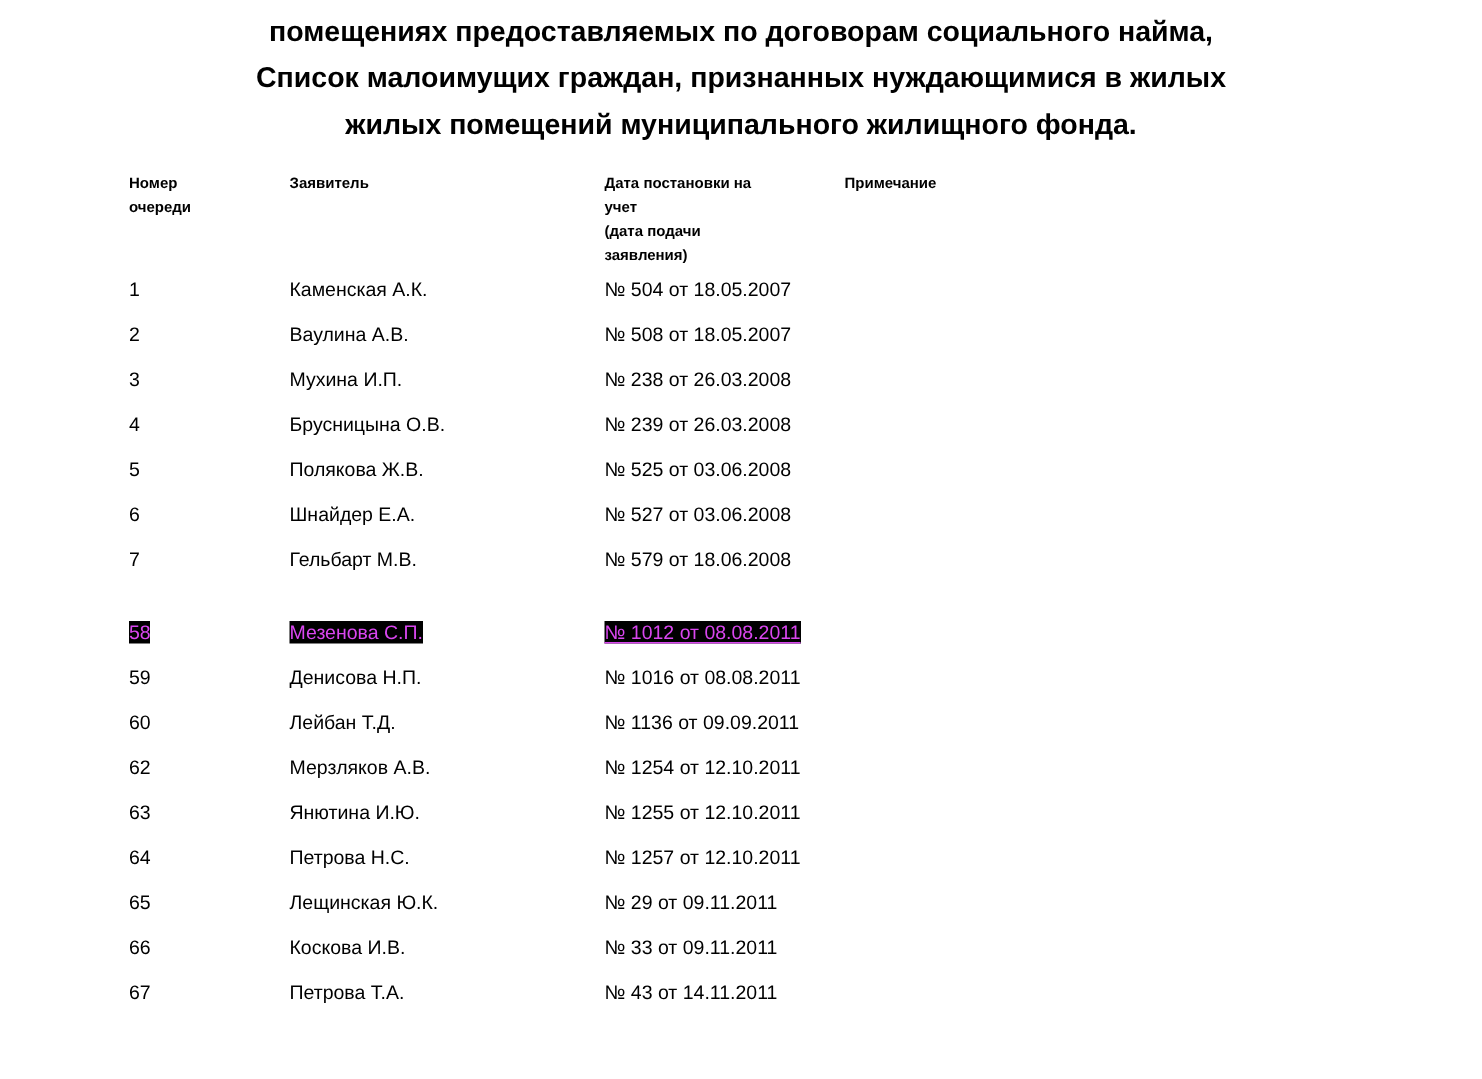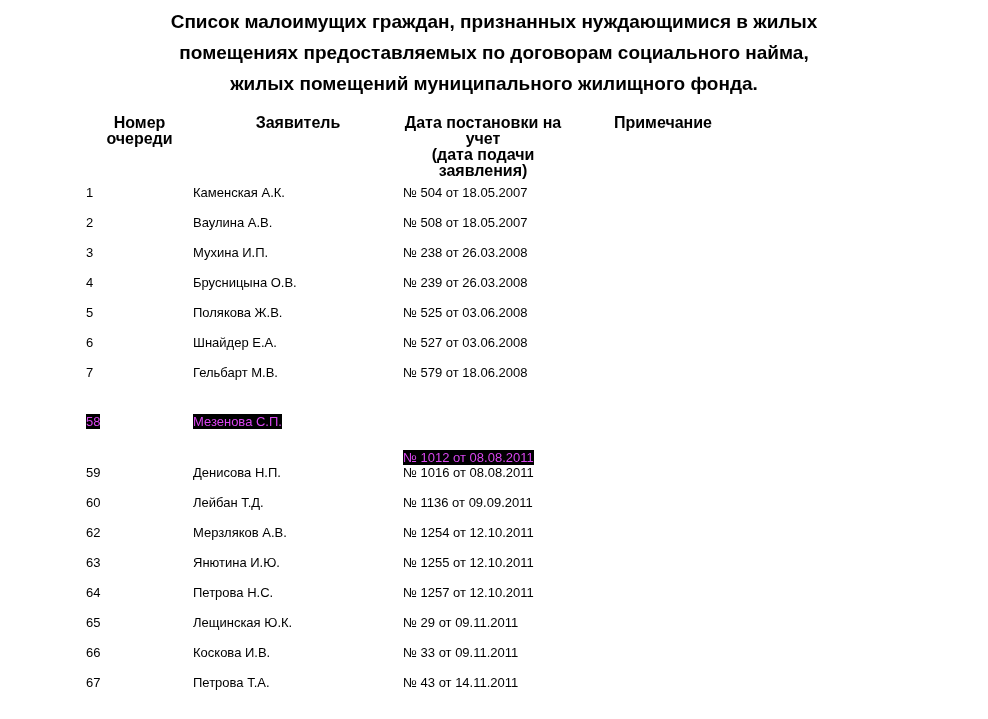--- a/index.html
+++ b/index.html
@@ -31,22 +31,22 @@
   }
   .table-wrap {
     padding: 16px 0 0 86px;
   }
   table.queue {
     border-collapse: collapse;
     font-size: 13px;
   }
   table.queue th {
     font-weight: bold;
-    font-size: 16px;
-    text-align: center;
+    font-size: 10px;
+    text-align: left;
     vertical-align: top;
     padding: 0 0 6px 0;
     line-height: 16px;
   }
   table.queue td {
     vertical-align: top;
     padding: 0;
     line-height: 15px;
     font-size: 13px;
     height: 30px;
@@ -65,35 +65,35 @@
   }
   tr.row-spacer td {
     height: 19px;
   }
   tr.selected .cell-inner,
   tr.selected .date-link {
     background: #000000;
     color: #d946ef;
   }
   tr.selected .date-link {
-    margin-top: 36px;
+    text-decoration: underline;
   }
   .header-row th {
     padding-bottom: 10px;
   }
   .hdr-block { display: block; }
 </style>
 </head>
 <body>
 
 <div class="page">
 
   <div class="doc-title">
+    <div>помещениях предоставляемых по договорам социального найма,</div>
     <div>Список малоимущих граждан, признанных нуждающимися в жилых</div>
-    <div>помещениях предоставляемых по договорам социального найма,</div>
     <div>жилых помещений муниципального жилищного фонда.</div>
   </div>
 
   <div class="table-wrap">
     <table class="queue">
       <thead>
         <tr class="header-row">
           <th class="col-num">
             <span class="hdr-block">Номер</span>
             <span class="hdr-block">очереди</span>

